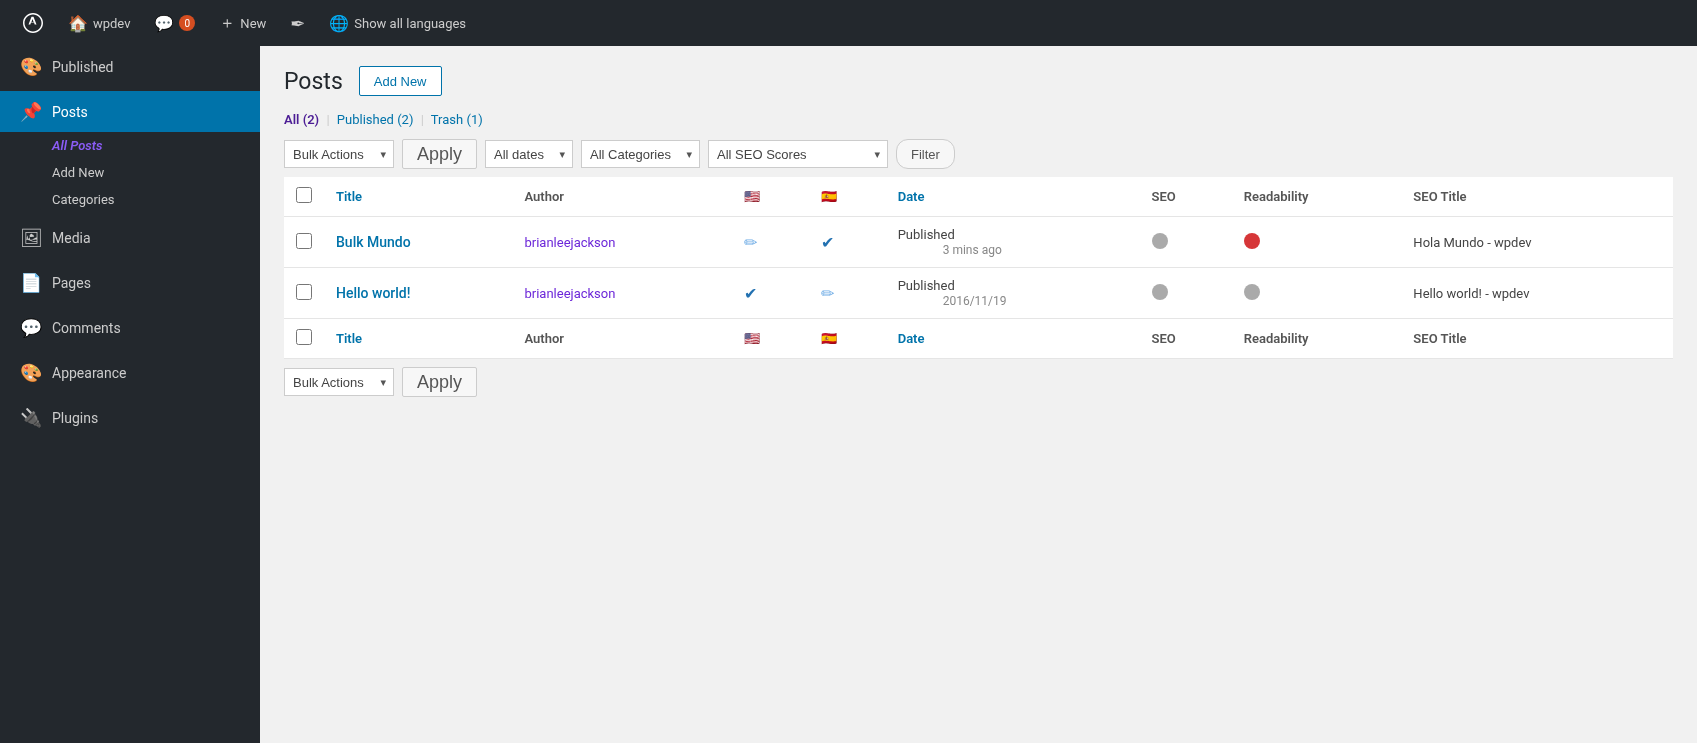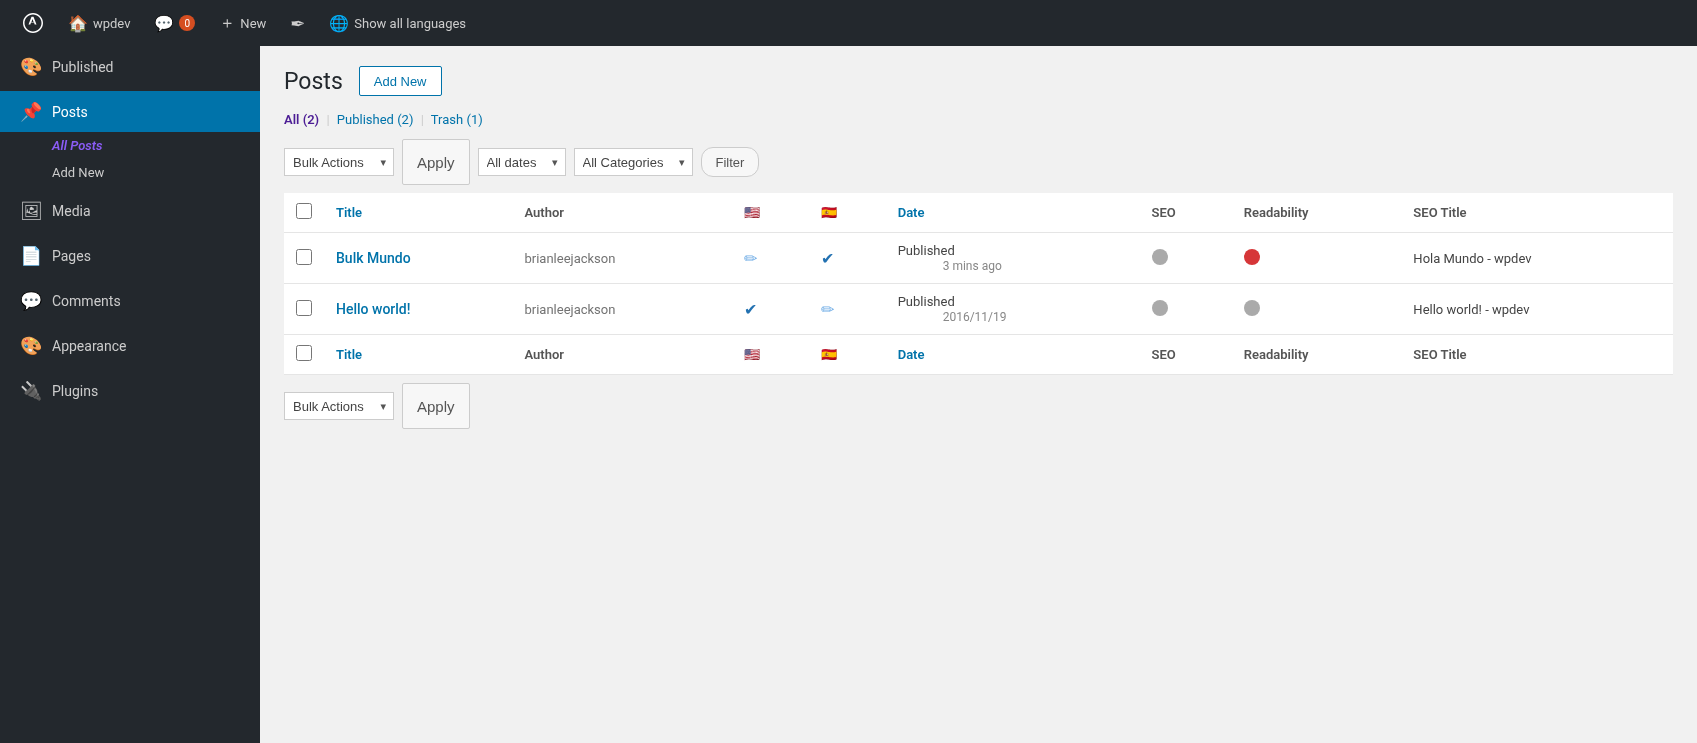--- a/index.html
+++ b/index.html
@@ -95,42 +95,42 @@
     .filter-tab { color: #0073aa; cursor: pointer; text-decoration: none; }
     .filter-tab.current { color: #4c1d95; font-weight: 600; }
     .filter-sep { color: #ccc; margin: 0 4px; }
 
     
     .toolbar-row {
       display: flex; align-items: center; gap: 8px; margin-bottom: 8px;
     }
     .apply-btn {
       border: 1px solid #ccc; background: #f7f7f7; color: #555;
-      padding: 4px 14px; font-size: 15px; cursor: pointer; border-radius: 2px;
-      height: 46px;
+      padding: 4px 14px; font-size: 18px; cursor: pointer; border-radius: 2px;
+      height: 30px;
     }
     .filter-btn {
       border: 1px solid #ccc; background: #f7f7f7; color: #555;
       padding: 4px 14px; font-size: 13px; cursor: pointer; border-radius: 12px;
       height: 30px;
     }
 
     
     .posts-table {
       width: 100%; border-collapse: collapse; background: #fff;
     }
     .posts-table th, .posts-table td {
       padding: 10px 12px; text-align: left; border-bottom: 1px solid #e5e5e5;
       font-size: 13px; color: #444;
     }
     .posts-table th {
       font-weight: 600; color: #555;
     }
     .post-title-link { color: #0073aa; cursor: pointer; font-size: 14px; font-weight: 500; }
-    .author-link { color: #737373; cursor: pointer; }
+    .author-link { color: #6d28d9; cursor: pointer; }
     .date-cell { color: #555; }
     .date-sub { color: #888; font-size: 12px; margin-left: 45px; }
 
     
     .seo-dot {
       width: 16px; height: 16px; border-radius: 50%; display: inline-block;
     }
     .seo-dot.gray { background: #aaa; }
     .seo-dot.red { background: #d63638; }
 
@@ -207,20 +207,23 @@
         <span class="icon">📌</span>
         <span>Posts</span>
       </div>
       <div class="sidebar-sub">
         <div class="sidebar-sub-item active">
           <span>All Posts</span>
         </div>
         <div class="sidebar-sub-item">
           <span>Add New</span>
         </div>
+        <div class="sidebar-sub-item">
+          <span>Categories</span>
+        </div>
       </div>
     </div>
 
     <div class="sidebar-section">
       <div class="sidebar-item">
         <span class="icon">🖼</span>
         <span>Media</span>
       </div>
     </div>
 
@@ -279,20 +282,25 @@
       <div class="select-wrapper">
         <select>
           <option>All dates</option>
         </select>
       </div>
       <div class="select-wrapper">
         <select>
           <option>All Categories</option>
         </select>
       </div>
+      <div class="select-wrapper">
+        <select style="min-width:180px;">
+          <option>All SEO Scores</option>
+        </select>
+      </div>
       <button class="filter-btn">Filter</button>
     </div>
 
     <table class="posts-table">
       <thead>
         <tr>
           <th style="width:20px;">
             <input type="checkbox" class="cb" style="">
           </th>
           <th>

